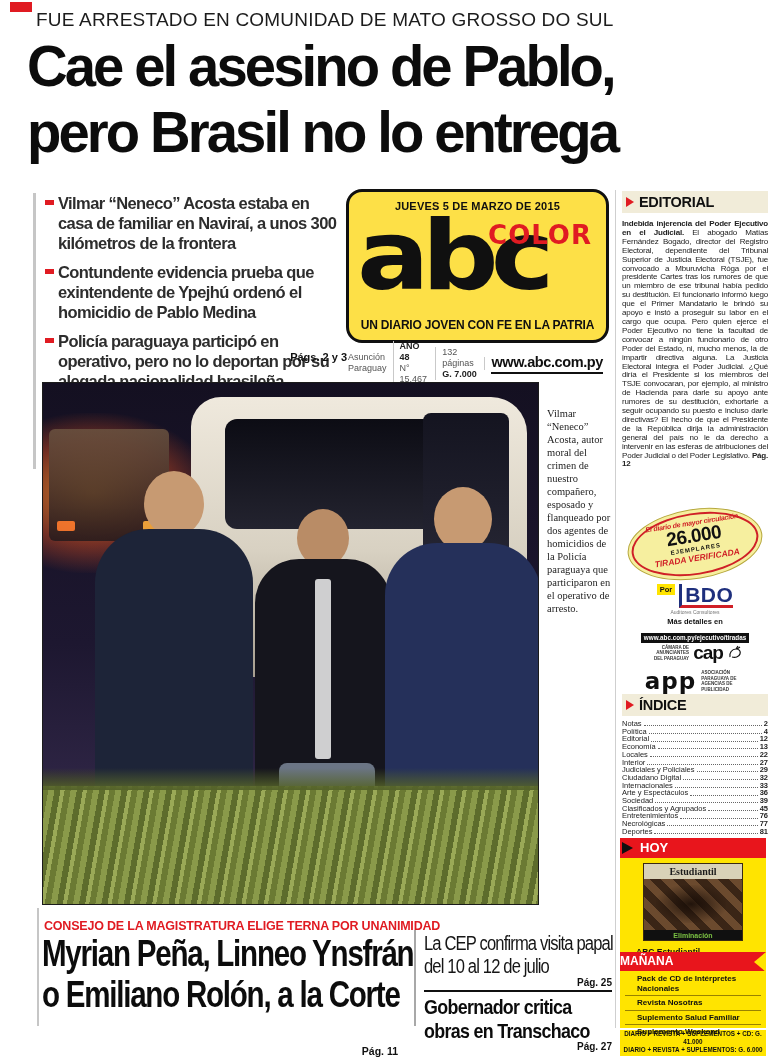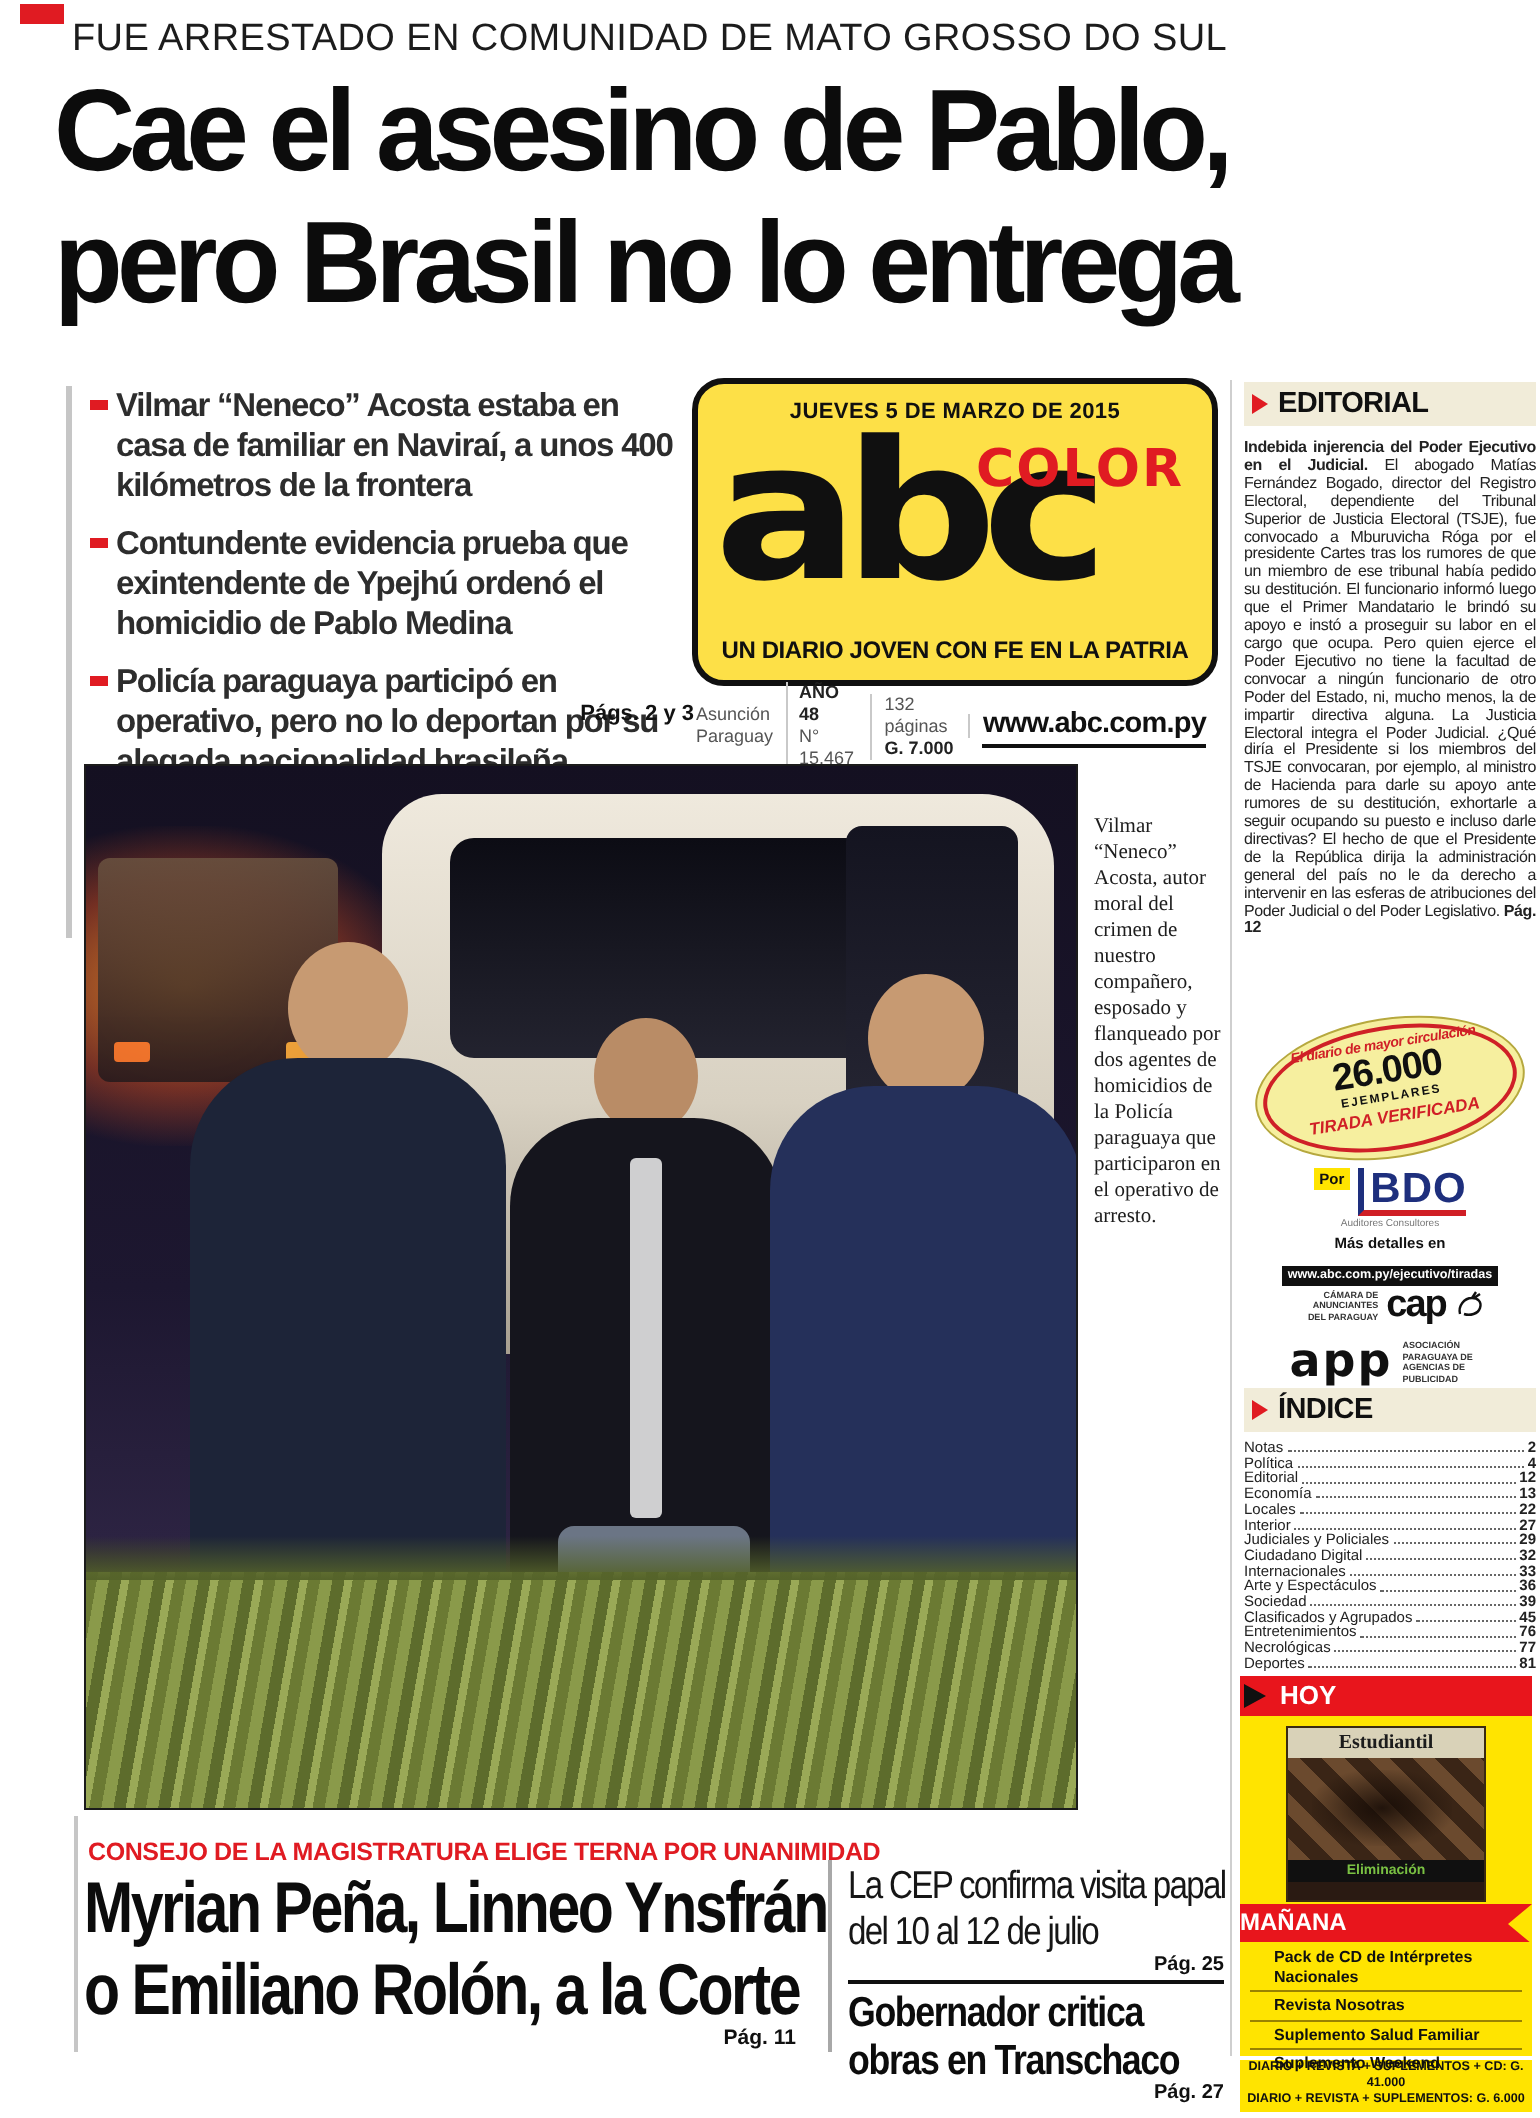--- a/index.html
+++ b/index.html
@@ -131,36 +131,36 @@
 
   
   .ypanel { left:620px; top:838px; width:146px; height:190px; background:#ffe400; }
   .redbar { position:relative; height:20px; background:#e8151c; color:#fff; font-weight:bold; line-height:20px; }
   .hoy-bar { padding-left:20px; font-size:13px; }
   .hoy-arrow { position:absolute; left:2px; top:4px; width:0; height:0;
     border-top:6px solid transparent; border-bottom:6px solid transparent; border-left:11px solid #101010; }
   .man-bar { font-size:12px; }
   .man-arrow { position:absolute; right:0; top:0; width:0; height:0;
     border-top:10px solid transparent; border-bottom:10px solid transparent; border-right:12px solid #ffe400; }
-  .cover { width:100px; height:88px; margin:5px auto 4px; border:1px solid #3a2a12; background:#2a1a12; overflow:hidden; }
+  .cover { width:100px; height:78px; margin:5px auto 4px; border:1px solid #3a2a12; background:#2a1a12; overflow:hidden; }
   .cov-mast { height:15px; background:#d9d2b8; color:#1c1c1c; font-family:"Liberation Serif", serif;
     font-weight:bold; font-size:10px; text-align:center; line-height:15px; }
   .cov-mid { height:51px; background:repeating-linear-gradient(45deg,#6b4a2e 0 8px,#3a2516 8px 16px); position:relative; }
   .cov-mid::after { content:""; position:absolute; left:12px; top:6px; width:70px; height:38px;
     background:radial-gradient(ellipse, rgba(20,10,5,.85), transparent 75%); }
   .cov-bot { height:11px; background:#101010; color:#7ac143; font-weight:bold; font-size:7px; text-align:center; line-height:11px; }
   .hoy-line { font-size:8.5px; font-weight:bold; color:#101010; padding:2px 12px 2px; border-bottom:1px solid rgba(70,50,0,.55); margin:0 4px; line-height:10px; }
   .price-line { font-size:6.3px; font-weight:bold; color:#101010; text-align:center; line-height:8px; margin-top:2px; }
   .man-item { font-size:8px; font-weight:bold; color:#101010; padding:2px 2px 2px 12px; border-bottom:1px solid rgba(70,50,0,.55); margin:0 5px; line-height:9.5px; }
 
   
   .bl-kicker { left:44px; top:919px; color:#e01b22; font-weight:bold; font-size:12.5px; letter-spacing:-.2px; white-space:nowrap; }
   .bl-headline { left:42px; top:933px; font-weight:bold; font-size:36px; line-height:41px; letter-spacing:-1.5px; color:#0c0c0c; }
   .bl-headline .hl-line { display:inline-block; transform:scaleX(.82); transform-origin:0 50%; white-space:nowrap; }
-  .bl-page { left:42px; top:1013px; width:356px; text-align:right; font-weight:bold; font-size:10.5px; color:#101010; }
+  .bl-page { left:42px; top:1045px; width:356px; text-align:right; font-weight:bold; font-size:10.5px; color:#101010; }
 
   .bm { left:424px; width:188px; }
   .bm-story1 { top:932px; width:222px; font-size:19.5px; line-height:23px; letter-spacing:-1px; color:#161616;
     transform:scaleX(.85); transform-origin:0 0; }
   .bm-page1 { top:977px; text-align:right; font-weight:bold; font-size:10px; color:#101010; }
   .bm-rule { top:990px; width:188px; height:0; border-top:2.5px solid #101010; }
   .bm-story2 { top:995px; width:222px; font-weight:bold; font-size:21px; line-height:24px; letter-spacing:-.8px; color:#0c0c0c;
     transform:scaleX(.85); transform-origin:0 0; }
   .bm-page2 { top:1043px; text-align:right; font-weight:bold; font-size:10px; color:#101010; top:1041px; }
 
@@ -175,21 +175,21 @@
 <div class="page">
 
   <div class="abs red-mark"></div>
   <div class="abs kicker">FUE ARRESTADO EN COMUNIDAD DE MATO GROSSO DO SUL</div>
   <div class="abs headline">
     <span class="hl-line">Cae el asesino de Pablo,</span><br>
     <span class="hl-line">pero Brasil no lo entrega</span>
   </div>
 
   <div class="abs bullets">
-    <div class="bullet"><span class="sq"></span><span>Vilmar “Neneco” Acosta estaba en casa de familiar en Naviraí, a unos 400 kilómetros de la frontera</span></div>
+    <div class="bullet"><span class="sq"></span><span>Vilmar “Neneco” Acosta estaba en casa de familiar en Naviraí, a unos 300 kilómetros de la frontera</span></div>
     <div class="bullet"><span class="sq"></span><span>Contundente evidencia prueba que exintendente de Ypejhú ordenó el homicidio de Pablo Medina</span></div>
     <div class="bullet"><span class="sq"></span><span>Policía paraguaya participó en operativo, pero no lo deportan por su alegada nacionalidad brasileña</span></div>
     <div class="bullet"><span class="sq"></span><span>Iría a Campo Grande ante un juez y darían 40 días para demostrar que documentos son falsos</span></div>
   </div>
   <div class="abs pags-ref">Págs. 2 y 3</div>
 
   <div class="abs logo-box">
     <div class="logo-date">JUEVES 5 DE MARZO DE 2015</div>
     <div class="logo-abc">abc</div>
     <div class="logo-color">COLOR</div>

